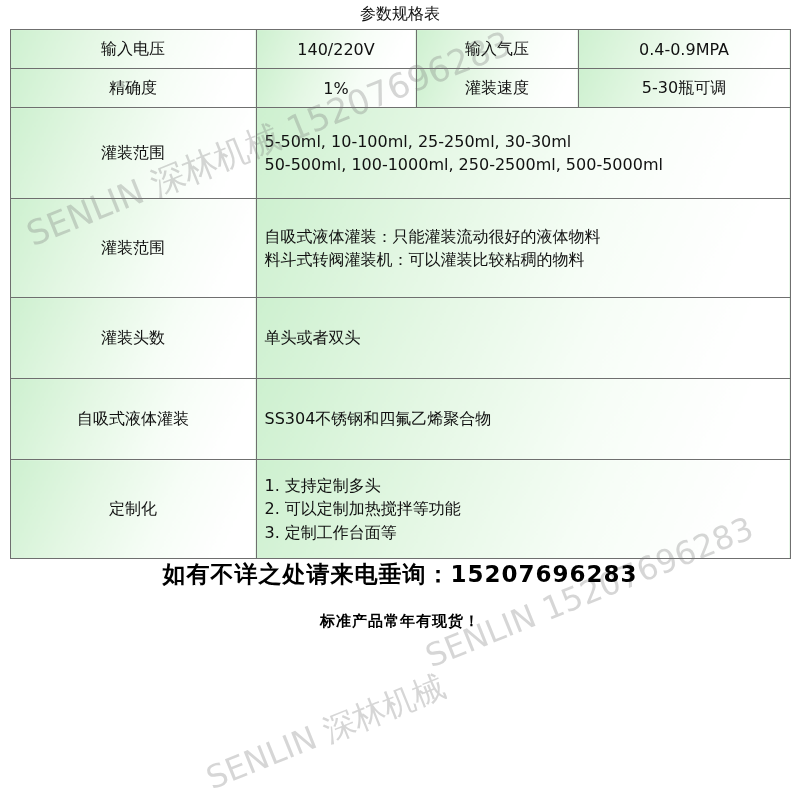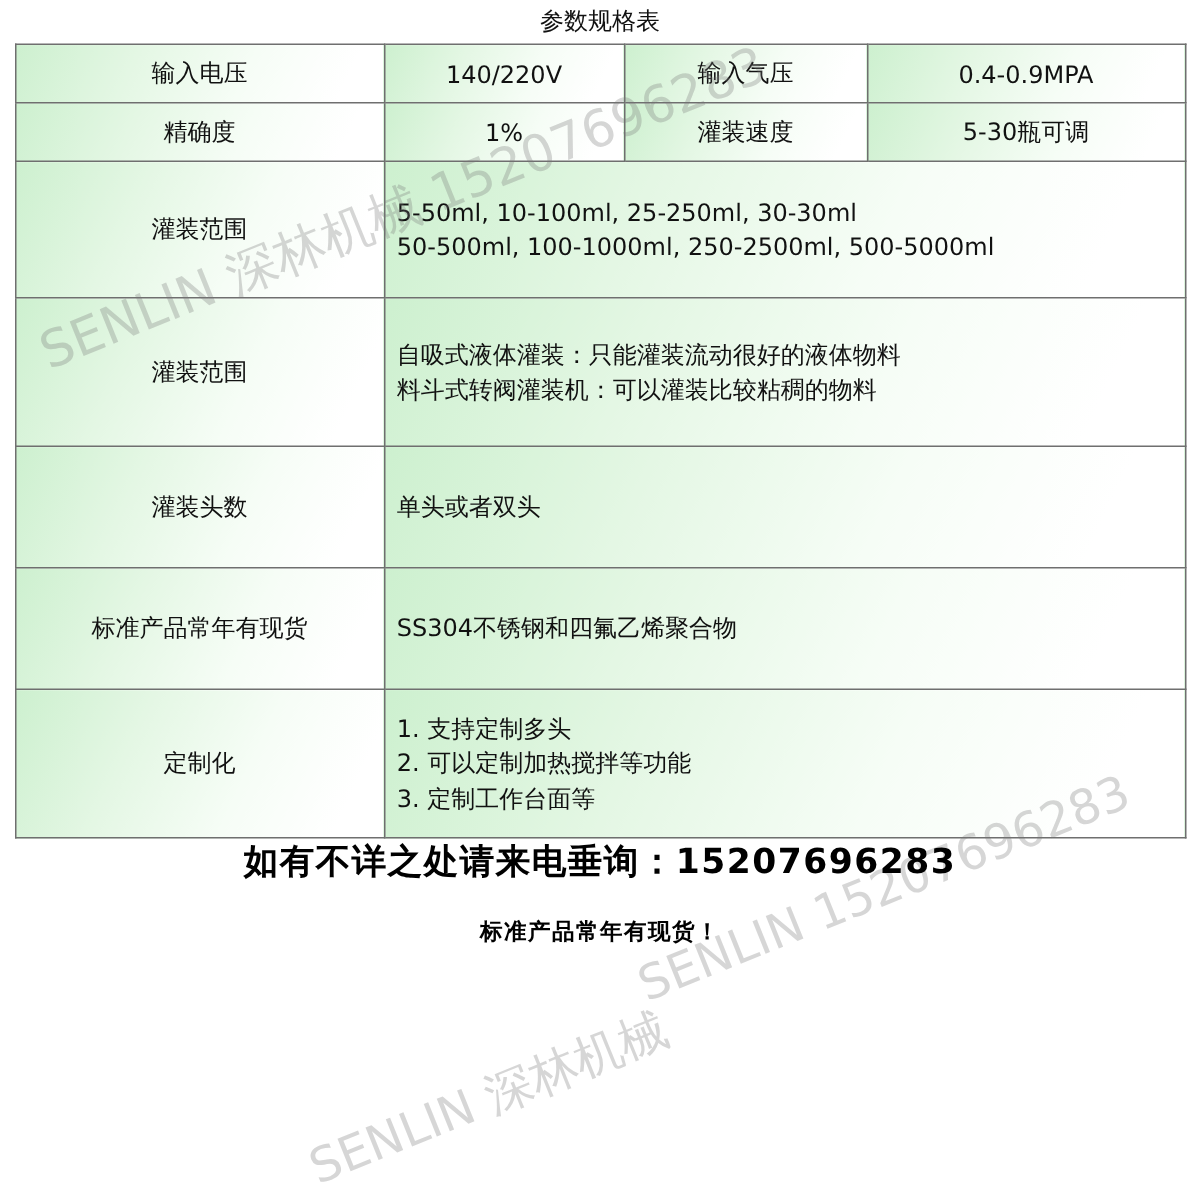--- a/index.html
+++ b/index.html
@@ -185,21 +185,21 @@
       </tr>
 
       <tr class="row-mid">
         <td class="lab">灌装头数</td>
         <td class="val-left multi" colspan="3">
           <div>单头或者双头</div>
         </td>
       </tr>
 
       <tr class="row-mid">
-        <td class="lab">标准产品常年有现货</td>
+        <td class="lab">自吸式液体灌装</td>
         <td class="val-left multi" colspan="3">
           <div>SS304不锈钢和四氟乙烯聚合物</div>
         </td>
       </tr>
 
       <tr class="row-tall2">
         <td class="lab">定制化</td>
         <td class="val-left multi" colspan="3">
           <div>1. 支持定制多头</div>
           <div>2. 可以定制加热搅拌等功能</div>

